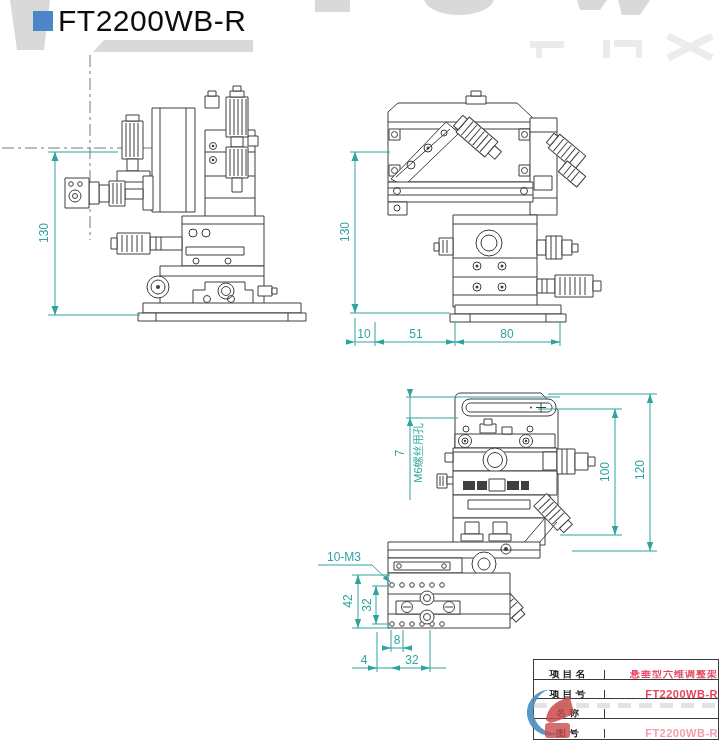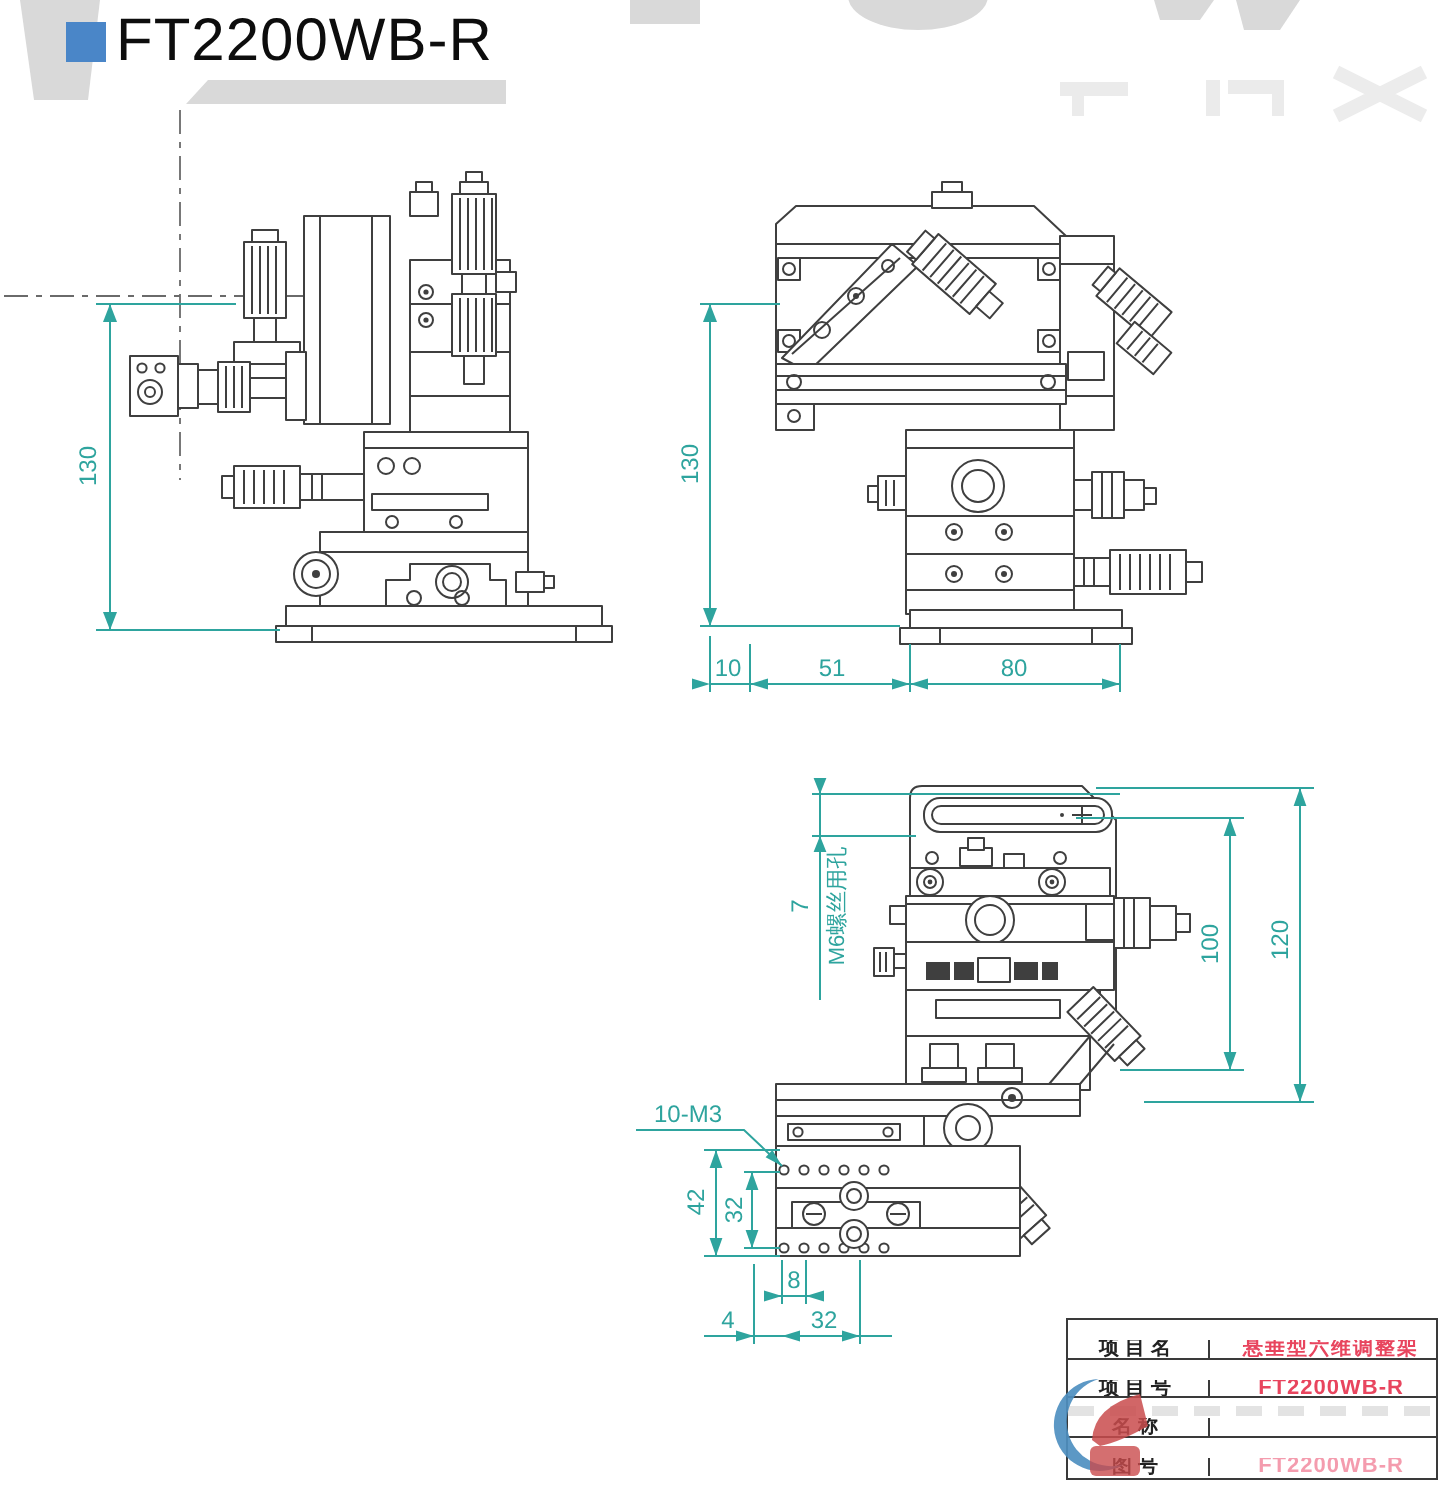--- a/index.html
+++ b/index.html
@@ -24,21 +24,21 @@
   .wm{fill:#d9d9d9;}
   .wm2{fill:#ebebeb;}
   .wmx{stroke:#ececec;stroke-width:7;fill:none;}
 
   
   .title-block{position:absolute;left:533px;top:659px;width:186px;height:81px;
     border:1.5px solid #3a3a3a;box-sizing:border-box;display:grid;
     grid-template-columns:71px 1fr;grid-auto-rows:19.5px;z-index:3;background:transparent;}
   .tb-cell{border-right:1px solid #3a3a3a;border-bottom:1px solid #3a3a3a;
     display:flex;align-items:center;justify-content:center;overflow:hidden;margin-top:10px;}
-  .tb-cell:nth-child(2n){border-right:none;justify-content:center;padding-left:8px;}
+  .tb-cell:nth-child(2n){border-right:none;justify-content:flex-end;padding-left:8px;}
   .tb-cell:nth-last-child(-n+2){border-bottom:none;}
   .tb-label{font-size:10px;font-weight:bold;color:#222;letter-spacing:3px;position:relative;z-index:5;}
   .tb-value{font-size:11px;font-weight:bold;color:#e8455e;letter-spacing:.5px;position:relative;z-index:5;}
   .tb-value.cjk{font-size:10px;letter-spacing:1px;}
   .tb-value.faded{color:rgba(236,90,120,.6);}
   .tb-wm-band{position:absolute;left:534px;top:703px;width:184px;height:5px;z-index:2;
     background:repeating-linear-gradient(90deg,#e3e3e3 0 13px,transparent 13px 21px);}
 
   
   #logo{position:absolute;left:524px;top:683px;z-index:4;}

